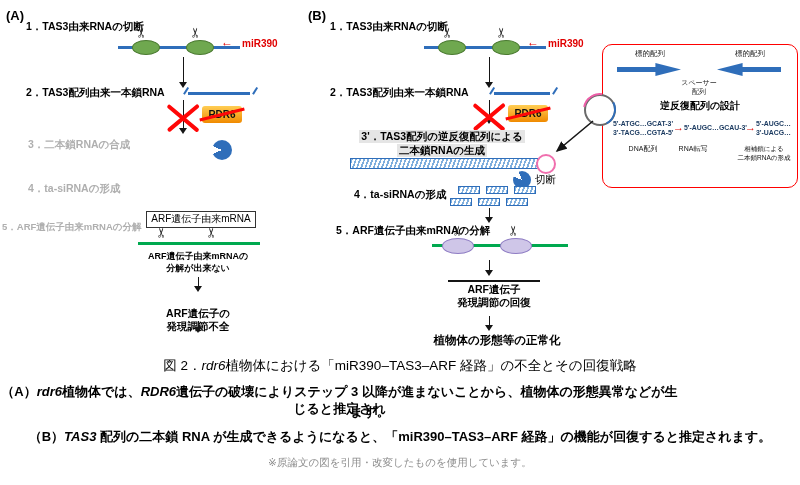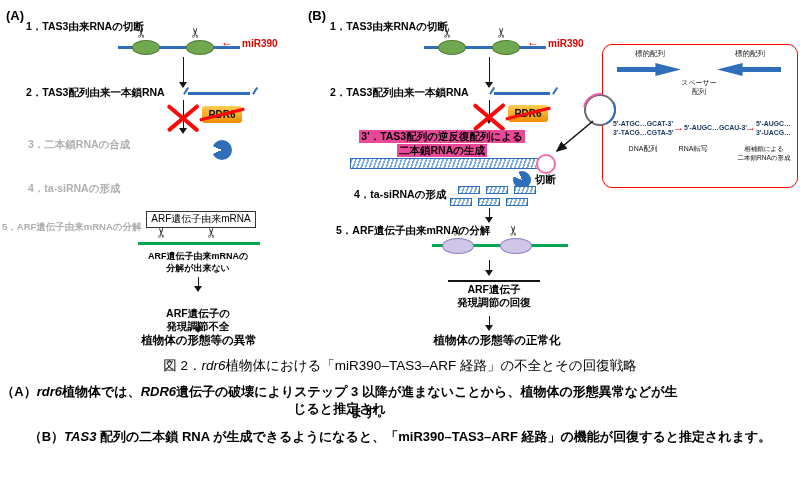--- a/index.html
+++ b/index.html
@@ -25,22 +25,22 @@
 .badge{background:linear-gradient(180deg,#FFCE54,#F08A00);border-radius:3px;font-size:10px;font-weight:bold;text-align:center;line-height:17px;color:#111}
 .strike{position:absolute;left:-3px;top:7px;width:46px;height:2.6px;background:#FF0707;transform:rotate(-14deg)}
 .pac{border-radius:50%}
 .pacA{background:conic-gradient(from 247deg,rgba(0,0,0,0) 0 46deg,#2F6EBA 46deg 360deg)}
 .pacB{background:conic-gradient(from 292deg,rgba(0,0,0,0) 0 46deg,#2F6EBA 46deg 360deg)}
 .bubble{background:#fff;border:1.6px solid #2F6EBA;border-radius:9px;font-size:9px;font-weight:bold;line-height:11px;display:flex;align-items:center;justify-content:center;text-align:center}
 .bubble::before{content:"";position:absolute;left:-8px;top:13px;border:5px solid transparent;border-right:8px solid #2F6EBA}
 .hatch{border:1px solid #2F6EBA;background:repeating-linear-gradient(110deg,#7EAEDD 0,#7EAEDD 1.7px,#fff 1.7px,#fff 3.9px)}
 .pinkring{border:2.2px solid #F06FAE;border-radius:50%;background:#fff}
 .purpleoval{background:#CFC6E8;border:1.2px solid #8E7CC3;border-radius:50%}
-.yellowhl{background:#ec4899;font-size:10.5px;font-weight:bold;padding:0 2px;display:inline-block;line-height:13px}
-.cutlabel{font-size:10.5px;font-weight:bold}
+.yellowhl{background:#e5e5e5;font-size:10.5px;font-weight:bold;padding:0 2px;display:inline-block;line-height:13px}
+.cutlabel{font-size:10.5px;font-weight:normal}
 .nick{width:8px;height:1.8px;background:#2F6EBA;transform:rotate(-58deg)}
 .inset{border:1.6px solid #FF0000;border-radius:10px;background:#fff}
 .tgt{font-size:7.5px;text-align:center;white-space:nowrap;color:#222}
 .barrR{background:#2F6EBA;clip-path:polygon(0 30%,60% 30%,60% 0,100% 50%,60% 100%,60% 70%,0 70%)}
 .barrL{background:#2F6EBA;clip-path:polygon(100% 30%,40% 30%,40% 0,0 50%,40% 100%,40% 70%,100% 70%)}
 .spacerlbl{font-size:7px;line-height:8.5px;text-align:center;color:#222}
 .insettitle{font-size:10px;font-weight:bold;text-align:center}
 .seq{font-size:6.9px;font-weight:bold;color:#17375E;line-height:9.5px;white-space:nowrap}
 .seqarw{color:#E00000;font-size:11px;font-weight:bold;line-height:11px}
 .inslbl{font-size:7px;line-height:8.5px;text-align:center;color:#111}
@@ -96,21 +96,20 @@
   <span class="abs scissors" style="left:156px;top:226px">✂</span>
   <span class="abs scissors" style="left:206px;top:226px">✂</span>
   <div class="abs greenline" style="left:138px;top:242px;width:122px"></div>
 
   <div class="abs smtext ml ctr" style="left:134px;top:250px;width:128px">ARF遺伝子由来mRNAの
 分解が出来ない</div>
   <div class="abs varrow" style="left:198px;top:277px;height:9px"></div>
   <div class="abs midtext ml ctr" style="left:148px;top:307px;width:100px">ARF遺伝子の
 発現調節不全</div>
   <div class="abs varrow" style="left:198px;top:321px;height:6px"></div>
-  <div class="abs outcome" style="left:132px;top:333px;width:134px">植物体の形態等の異常</div>
 
   <div class="abs panel-tag" style="left:308px;top:8px">(B)</div>
   <div class="abs step" style="left:330px;top:20px">1．TAS3由来RNAの切断</div>
 
   <div class="abs rnaline" style="left:424px;top:46px;width:122px"></div>
   <span class="abs scissors" style="left:442px;top:26px">✂</span>
   <span class="abs scissors" style="left:496px;top:26px">✂</span>
   <div class="abs oval" style="left:438px;top:40px;width:26px;height:13px"></div>
   <div class="abs oval" style="left:492px;top:40px;width:26px;height:13px"></div>
   <span class="abs rarw" style="left:527px;top:36px">←</span>
@@ -166,20 +165,21 @@
   <div class="abs varrow" style="left:489px;top:316px;height:9px"></div>
   <div class="abs outcome" style="left:424px;top:333px;width:146px">植物体の形態等の正常化</div>
 
   <div class="abs inset" style="left:602px;top:44px;width:194px;height:142px">
     <div class="abs tgt" style="left:14px;top:4px;width:66px">標的配列</div>
     <div class="abs tgt" style="left:114px;top:4px;width:66px">標的配列</div>
     <div class="abs barrR" style="left:14px;top:18px;width:64px;height:13px"></div>
     <div class="abs barrL" style="left:114px;top:18px;width:64px;height:13px"></div>
     <div class="abs spacerlbl ml" style="left:71px;top:34px;width:50px">スペーサー
 配列</div>
+    <div class="abs insettitle" style="left:0;top:54px;width:194px">逆反復配列の設計</div>
 
     <div class="abs seq" style="left:10px;top:74px">5'-ATGC…GCAT-3'</div>
     <div class="abs seq" style="left:10px;top:83px">3'-TACG…CGTA-5'</div>
     <span class="abs seqarw" style="left:70px;top:77px">→</span>
     <div class="abs seq" style="left:81px;top:78px">5'-AUGC…GCAU-3'</div>
     <span class="abs seqarw" style="left:142px;top:77px">→</span>
     <div class="abs seq" style="left:153px;top:74px">5'-AUGC…</div>
     <div class="abs seq" style="left:153px;top:83px">3'-UACG…</div>
 
     <div class="abs inslbl" style="left:10px;top:100px;width:60px">DNA配列</div>
@@ -201,14 +201,15 @@
   <div class="abs cap1" style="left:0;top:357px;width:800px">
     <span>図 2．</span><span class="it">rdr6</span><span>植物体における「miR390–TAS3–ARF 経路」の不全とその回復戦略</span>
   </div>
   <div class="abs cap2" style="left:0;top:383px;width:679px">
     <span>（A）</span><span class="it">rdr6</span><span>植物体では、</span><span class="it">RDR6</span><span>遺伝子の破壊によりステップ 3 以降が進まないことから、植物体の形態異常などが生じると推定され</span>
   </div>
   <div class="abs cap2" style="left:0;top:403px;width:740px">ます。</div>
   <div class="abs cap2" style="left:0;top:428px;width:800px">
     <span>（B）</span><span class="it">TAS3</span><span> 配列の二本鎖 RNA が生成できるようになると、「miR390–TAS3–ARF 経路」の機能が回復すると推定されます。</span>
   </div>
+  <div class="abs note" style="left:0;top:456px;width:800px">※原論文の図を引用・改変したものを使用しています。</div>
 
 </div>
 
 </body></html>

